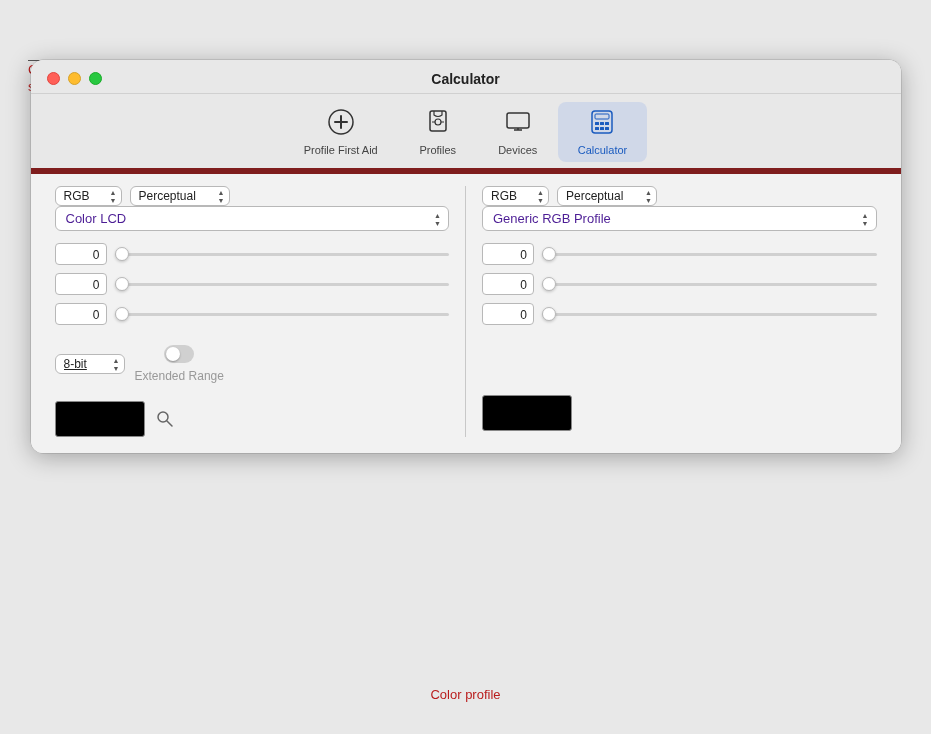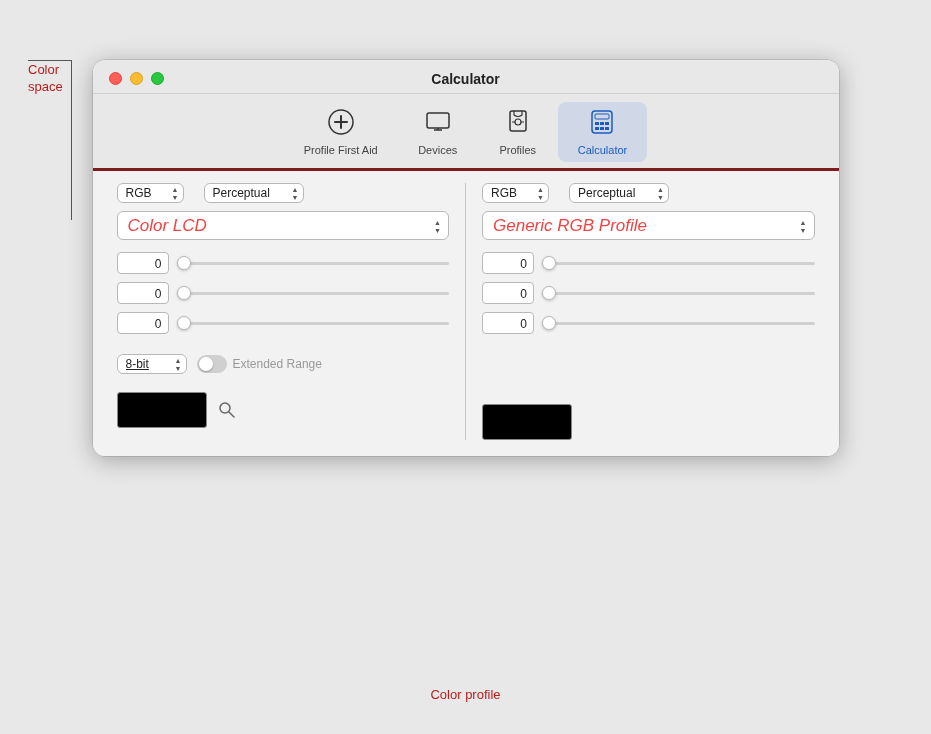--- a/index.html
+++ b/index.html
@@ -30,21 +30,21 @@
       left: 185px;
     }
     .annotation-color-profile {
       bottom: 30px;
       left: 50%;
       transform: translateX(-50%);
     }
 
     
     .window {
-      width: 746px;
+      width: 870px;
       background: #f2f2f2;
       border-radius: 12px;
       box-shadow: 0 4px 24px rgba(0,0,0,0.3), 0 0 0 0.5px rgba(0,0,0,0.2);
       overflow: hidden;
       position: relative;
     }
 
     
     .titlebar {
       background: #e8e8e8;
@@ -75,21 +75,21 @@
       left: 50%;
       transform: translateX(-50%);
       font-weight: 600;
       font-size: 14px;
       color: #222;
     }
 
     
     .toolbar {
       background: #e8e8e8;
-      border-bottom: 3px solid #7f1d1d;
+      border-bottom: 6px solid #7f1d1d;
       display: flex;
       justify-content: center;
       gap: 0;
       padding: 8px 0 6px;
     }
     .toolbar-item {
       display: flex;
       flex-direction: column;
       align-items: center;
       gap: 4px;
@@ -135,23 +135,22 @@
     }
     .col-divider {
       width: 1px;
       background: #c8c8c8;
       margin: 0 8px;
     }
 
     
     .controls-row {
       display: flex;
-      gap: 20px;
-      align-items: center;
-      margin-bottom: 8px;
+      gap: 8px;
+      align-items: center;
     }
 
     
     .select-wrapper {
       position: relative;
       display: inline-flex;
       align-items: center;
     }
     .select-control {
       appearance: none;
@@ -183,24 +182,23 @@
       position: relative;
       margin-bottom: 12px;
     }
     .profile-select {
       width: 100%;
       appearance: none;
       background: #ffffff;
       border: 1px solid #b8b8b8;
       border-radius: 6px;
       padding: 4px 28px 4px 10px;
-      font-size: 17px;
-      color: #ef4444;
+      font-size: 13px;
+      color: #4c1d95;
       cursor: pointer;
-      font-style: italic;
     }
     .profile-select-chevrons {
       position: absolute;
       right: 8px;
       top: 50%;
       transform: translateY(-50%);
       pointer-events: none;
       display: flex;
       flex-direction: column;
       gap: 1px;
@@ -262,20 +260,21 @@
     }
     .bit-depth-row {
       display: flex;
       align-items: center;
       gap: 10px;
     }
     .toggle-wrapper {
       display: flex;
       align-items: center;
       gap: 6px;
+      flex-direction: column;
     }
     .toggle {
       width: 30px;
       height: 18px;
       background: #d0d0d0;
       border-radius: 9px;
       position: relative;
     }
     .toggle-knob {
       width: 14px;
@@ -397,44 +396,44 @@
 
     <div class="toolbar-item">
       <span class="icon">
         <svg viewBox="0 0 28 28" fill="none" xmlns="http://www.w3.org/2000/svg">
           <circle cx="14" cy="14" r="12" stroke="#333" stroke-width="1.5" fill="none"></circle>
           <line x1="14" y1="8" x2="14" y2="20" stroke="#333" stroke-width="2" stroke-linecap="round"></line>
           <line x1="8" y1="14" x2="20" y2="14" stroke="#333" stroke-width="2" stroke-linecap="round"></line>
         </svg>
       </span>
       <span class="label">Profile First Aid</span>
-    </div>
-
-    <div class="toolbar-item">
-      <span class="icon">
-        <svg viewBox="0 0 28 28" fill="none" xmlns="http://www.w3.org/2000/svg">
-          <rect x="3" y="5" width="22" height="15" rx="2" stroke="#333" stroke-width="1.5" fill="none"></rect>
-          <line x1="10" y1="22" x2="18" y2="22" stroke="#333" stroke-width="1.5"></line>
-          <line x1="14" y1="20" x2="14" y2="22" stroke="#333" stroke-width="1.5"></line>
-        </svg>
-      </span>
-      <span class="label">Devices</span>
     </div>
 
     <div class="toolbar-item">
       <span class="icon">
         <svg viewBox="0 0 28 28" fill="none" xmlns="http://www.w3.org/2000/svg">
           <rect x="6" y="3" width="16" height="20" rx="2" stroke="#333" stroke-width="1.5" fill="none"></rect>
           <path d="M10 3 L10 7 Q14 10 18 7 L18 3" stroke="#333" stroke-width="1.2" fill="none"></path>
           <circle cx="14" cy="14" r="3" stroke="#333" stroke-width="1.2" fill="none"></circle>
           <line x1="11" y1="14" x2="8" y2="14" stroke="#333" stroke-width="1"></line>
           <line x1="17" y1="14" x2="20" y2="14" stroke="#333" stroke-width="1"></line>
         </svg>
       </span>
       <span class="label">Profiles</span>
+    </div>
+
+    <div class="toolbar-item">
+      <span class="icon">
+        <svg viewBox="0 0 28 28" fill="none" xmlns="http://www.w3.org/2000/svg">
+          <rect x="3" y="5" width="22" height="15" rx="2" stroke="#333" stroke-width="1.5" fill="none"></rect>
+          <line x1="10" y1="22" x2="18" y2="22" stroke="#333" stroke-width="1.5"></line>
+          <line x1="14" y1="20" x2="14" y2="22" stroke="#333" stroke-width="1.5"></line>
+        </svg>
+      </span>
+      <span class="label">Devices</span>
     </div>
 
 
     <div class="toolbar-item active">
       <span class="icon" style="color:#1a5bbf;">
         <svg viewBox="0 0 28 28" fill="none" xmlns="http://www.w3.org/2000/svg">
           <rect x="4" y="3" width="20" height="22" rx="3" stroke="#1a5bbf" stroke-width="1.5" fill="none"></rect>
           <rect x="7" y="6" width="14" height="5" rx="1" stroke="#1a5bbf" stroke-width="1" fill="none"></rect>
           <rect x="7" y="14" width="4" height="3" rx="0.5" fill="#1a5bbf"></rect>
           <rect x="12" y="14" width="4" height="3" rx="0.5" fill="#1a5bbf"></rect>

